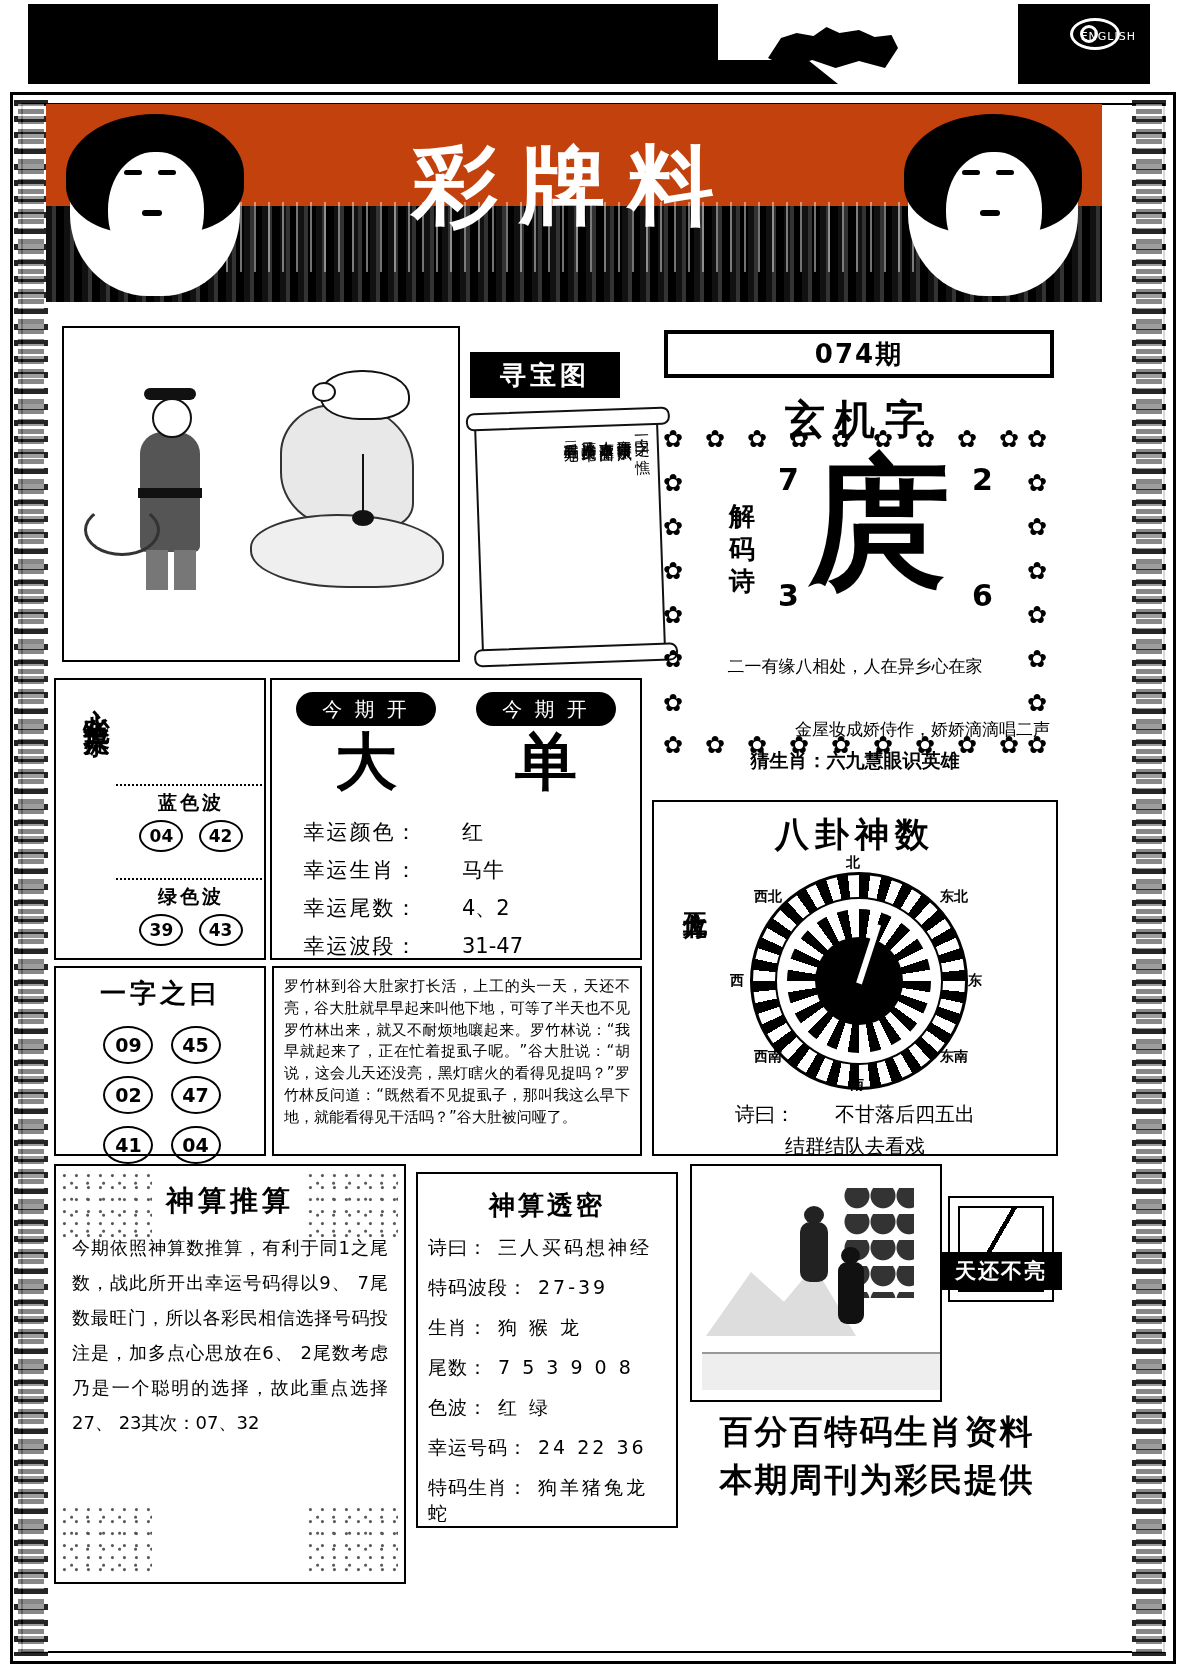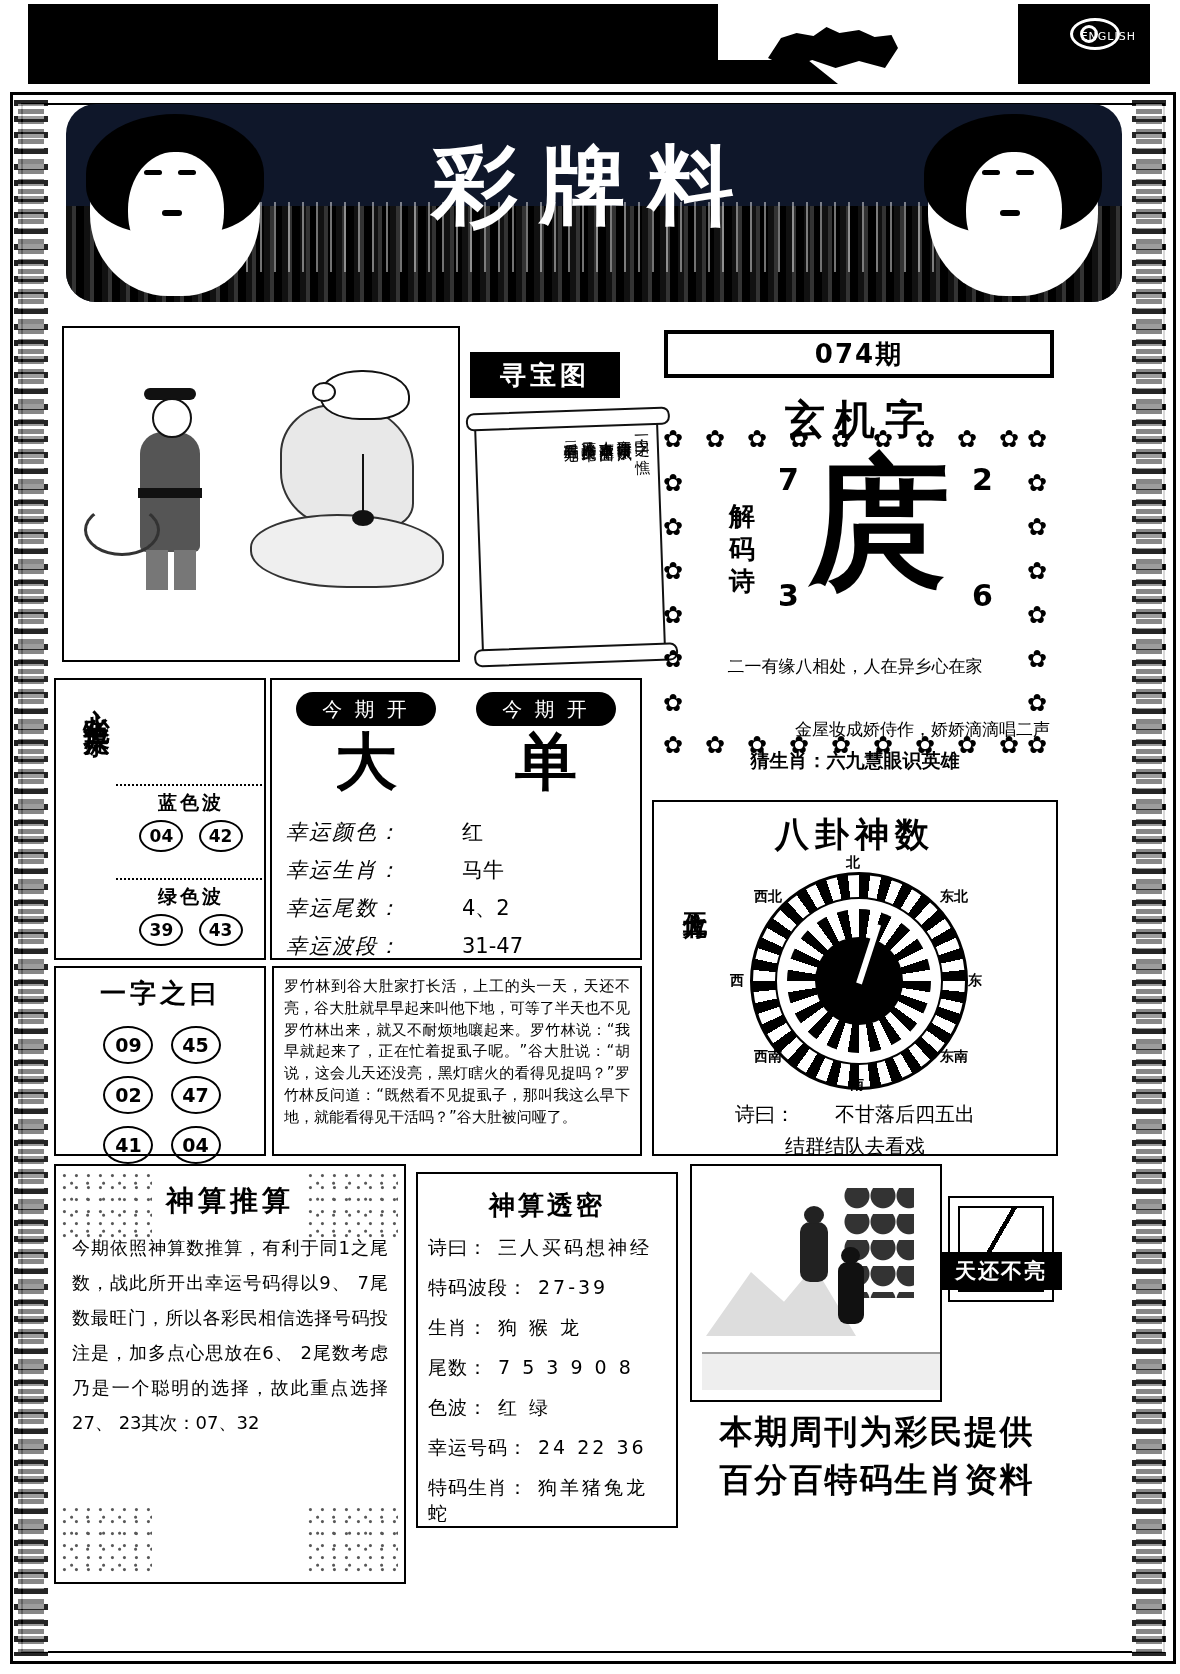--- a/index.html
+++ b/index.html
@@ -20,21 +20,21 @@
   .frame{position:absolute;left:10px;top:92px;width:1160px;height:1566px;border:3px solid #000;}
   .frame-inner{position:absolute;left:8px;top:8px;right:8px;bottom:8px;border:2px solid #000;}
   .rope{position:absolute;top:100px;width:34px;height:1556px;
         background:repeating-linear-gradient(180deg,#000 0 6px,#fff 6px 16px);opacity:.85;}
   .rope.l{left:14px;}
   .rope.r{right:14px;}
   .rope:after{content:"";position:absolute;inset:4px;
         background:repeating-linear-gradient(180deg,#fff 0 5px,#000 5px 10px);opacity:.55;}
 
   
-  .masthead{position:absolute;left:66px;top:104px;width:1056px;height:198px;background:#0f172a;overflow:hidden;border-radius:30px;}
+  .masthead{position:absolute;left:46px;top:104px;width:1056px;height:198px;background:#c2410c;overflow:hidden;}
   .mh-city{position:absolute;left:0;bottom:0;width:100%;height:96px;
      background:repeating-linear-gradient(90deg,#111 0 6px,#333 6px 10px,#000 10px 18px);}
   .mh-city:before{content:"";position:absolute;left:180px;bottom:30px;width:700px;height:70px;
      background:repeating-linear-gradient(90deg,#fff 0 2px,transparent 2px 14px);opacity:.45;}
   .mh-title{position:absolute;left:0;top:24px;width:100%;text-align:center;color:#fff;
      font-family:"DejaVu Sans","Liberation Sans",sans-serif;font-weight:bold;font-size:86px;letter-spacing:22px;}
   .lady{position:absolute;top:14px;width:170px;height:178px;background:#fff;border-radius:50% 50% 46% 46%;}
   .lady.left{left:24px;}
   .lady.right{right:24px;}
   .lady .hair{position:absolute;left:-4px;top:-4px;width:178px;height:120px;background:#000;border-radius:50% 50% 40% 40%;}
@@ -113,21 +113,21 @@
   
   .today{left:270px;top:678px;width:372px;height:282px;}
   .pill{position:absolute;top:12px;width:140px;height:34px;background:#000;color:#fff;border-radius:17px;
      font-size:20px;line-height:34px;text-align:center;letter-spacing:3px;}
   .pill.a{left:24px;}
   .pill.b{left:204px;}
   .bigres{position:absolute;top:48px;width:140px;text-align:center;font-size:62px;font-weight:bold;line-height:1.1;}
   .bigres.a{left:24px;}
   .bigres.b{left:204px;}
   .luck{position:absolute;left:14px;width:344px;font-size:21px;}
-  .luck .k{display:inline-block;width:150px;text-align:left;letter-spacing:2px;font-style:italic;}
+  .luck .k{display:inline-block;width:150px;text-align:center;letter-spacing:2px;}
   .luck .v{display:inline-block;margin-left:26px;}
 
   
   .tema{left:54px;top:966px;width:212px;height:190px;}
   .tema-title{position:absolute;left:0;top:8px;width:100%;text-align:center;font-size:26px;font-weight:bold;letter-spacing:4px;}
   .tema-grid{position:absolute;left:10px;top:52px;width:192px;}
   .tema-grid .ball{width:46px;height:34px;line-height:34px;font-size:19px;margin:6px 6px;}
 
   
   .story{left:272px;top:966px;width:370px;height:190px;}
@@ -434,17 +434,17 @@
       <div class="ground"></div>
     </div>
   </div>
 
   <div class="box jietu">
     <div class="hand"></div>
   </div>
   <div class="jietu-cap">天还不亮</div>
 
   <div class="promo">
+    <div>百分百特码生肖资料</div>
     <div>本期周刊为彩民提供</div>
-    <div>百分百特码生肖资料</div>
   </div>
 
 </div>
 
 </body></html>

